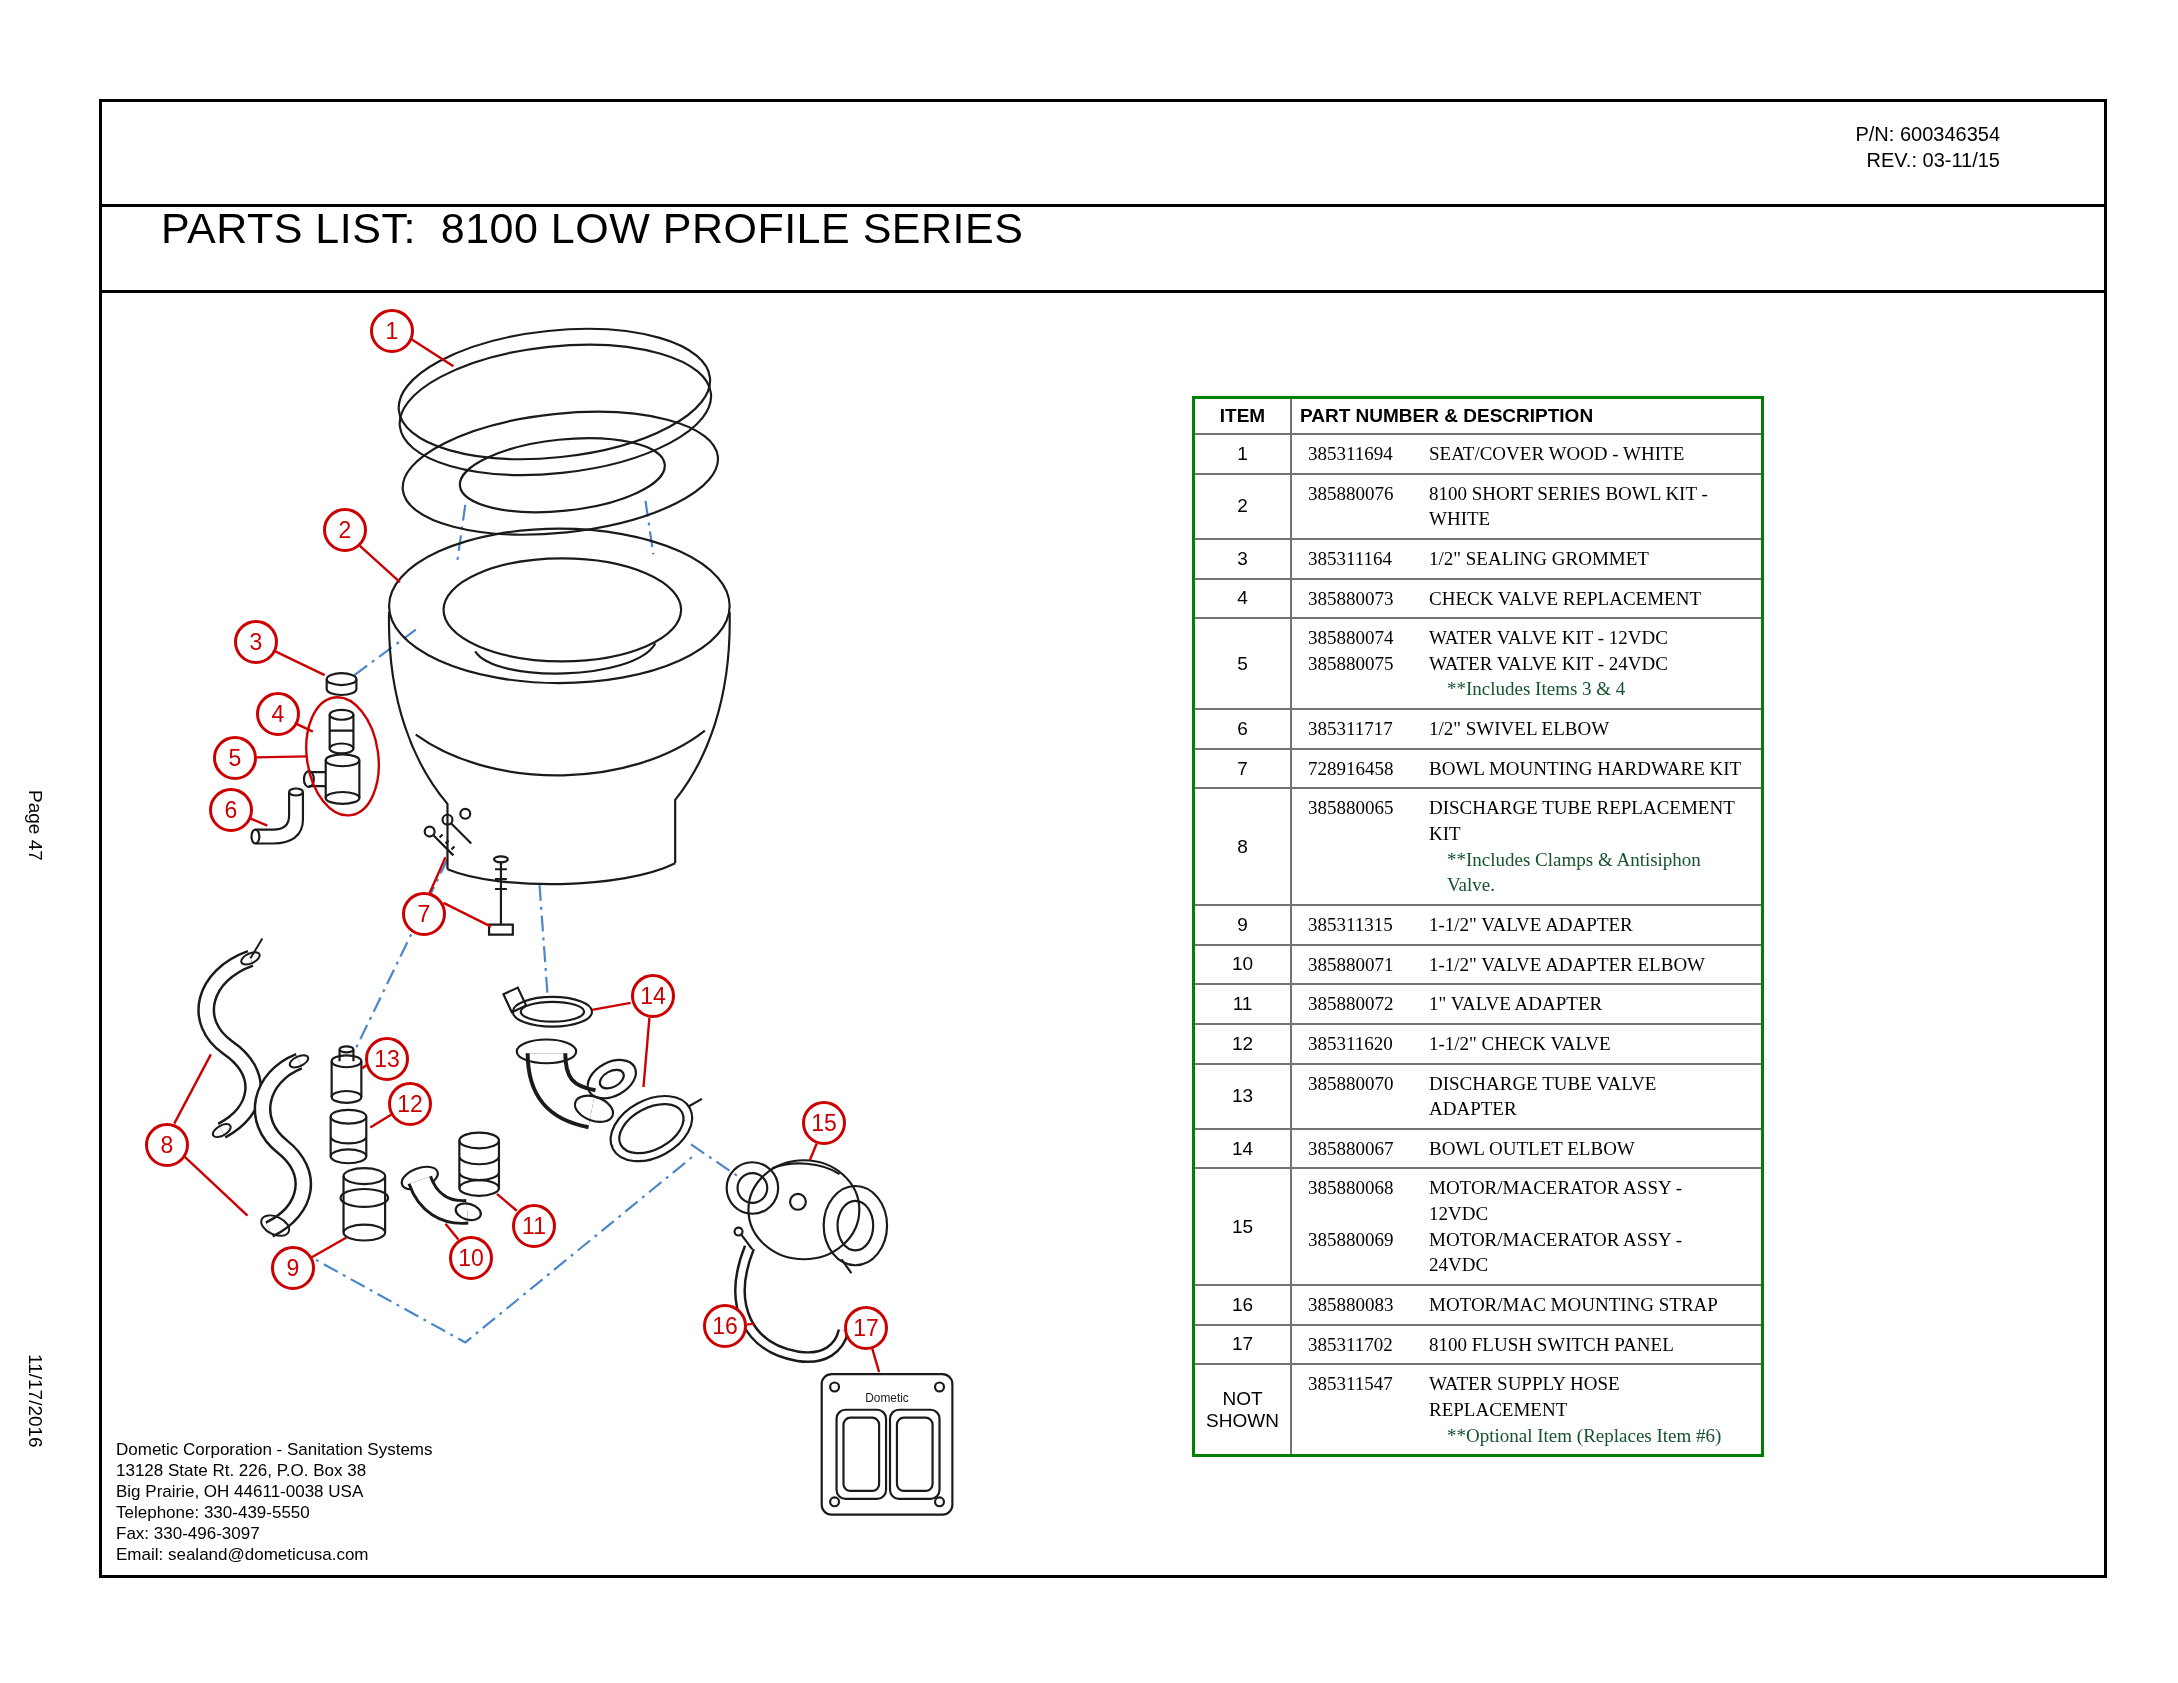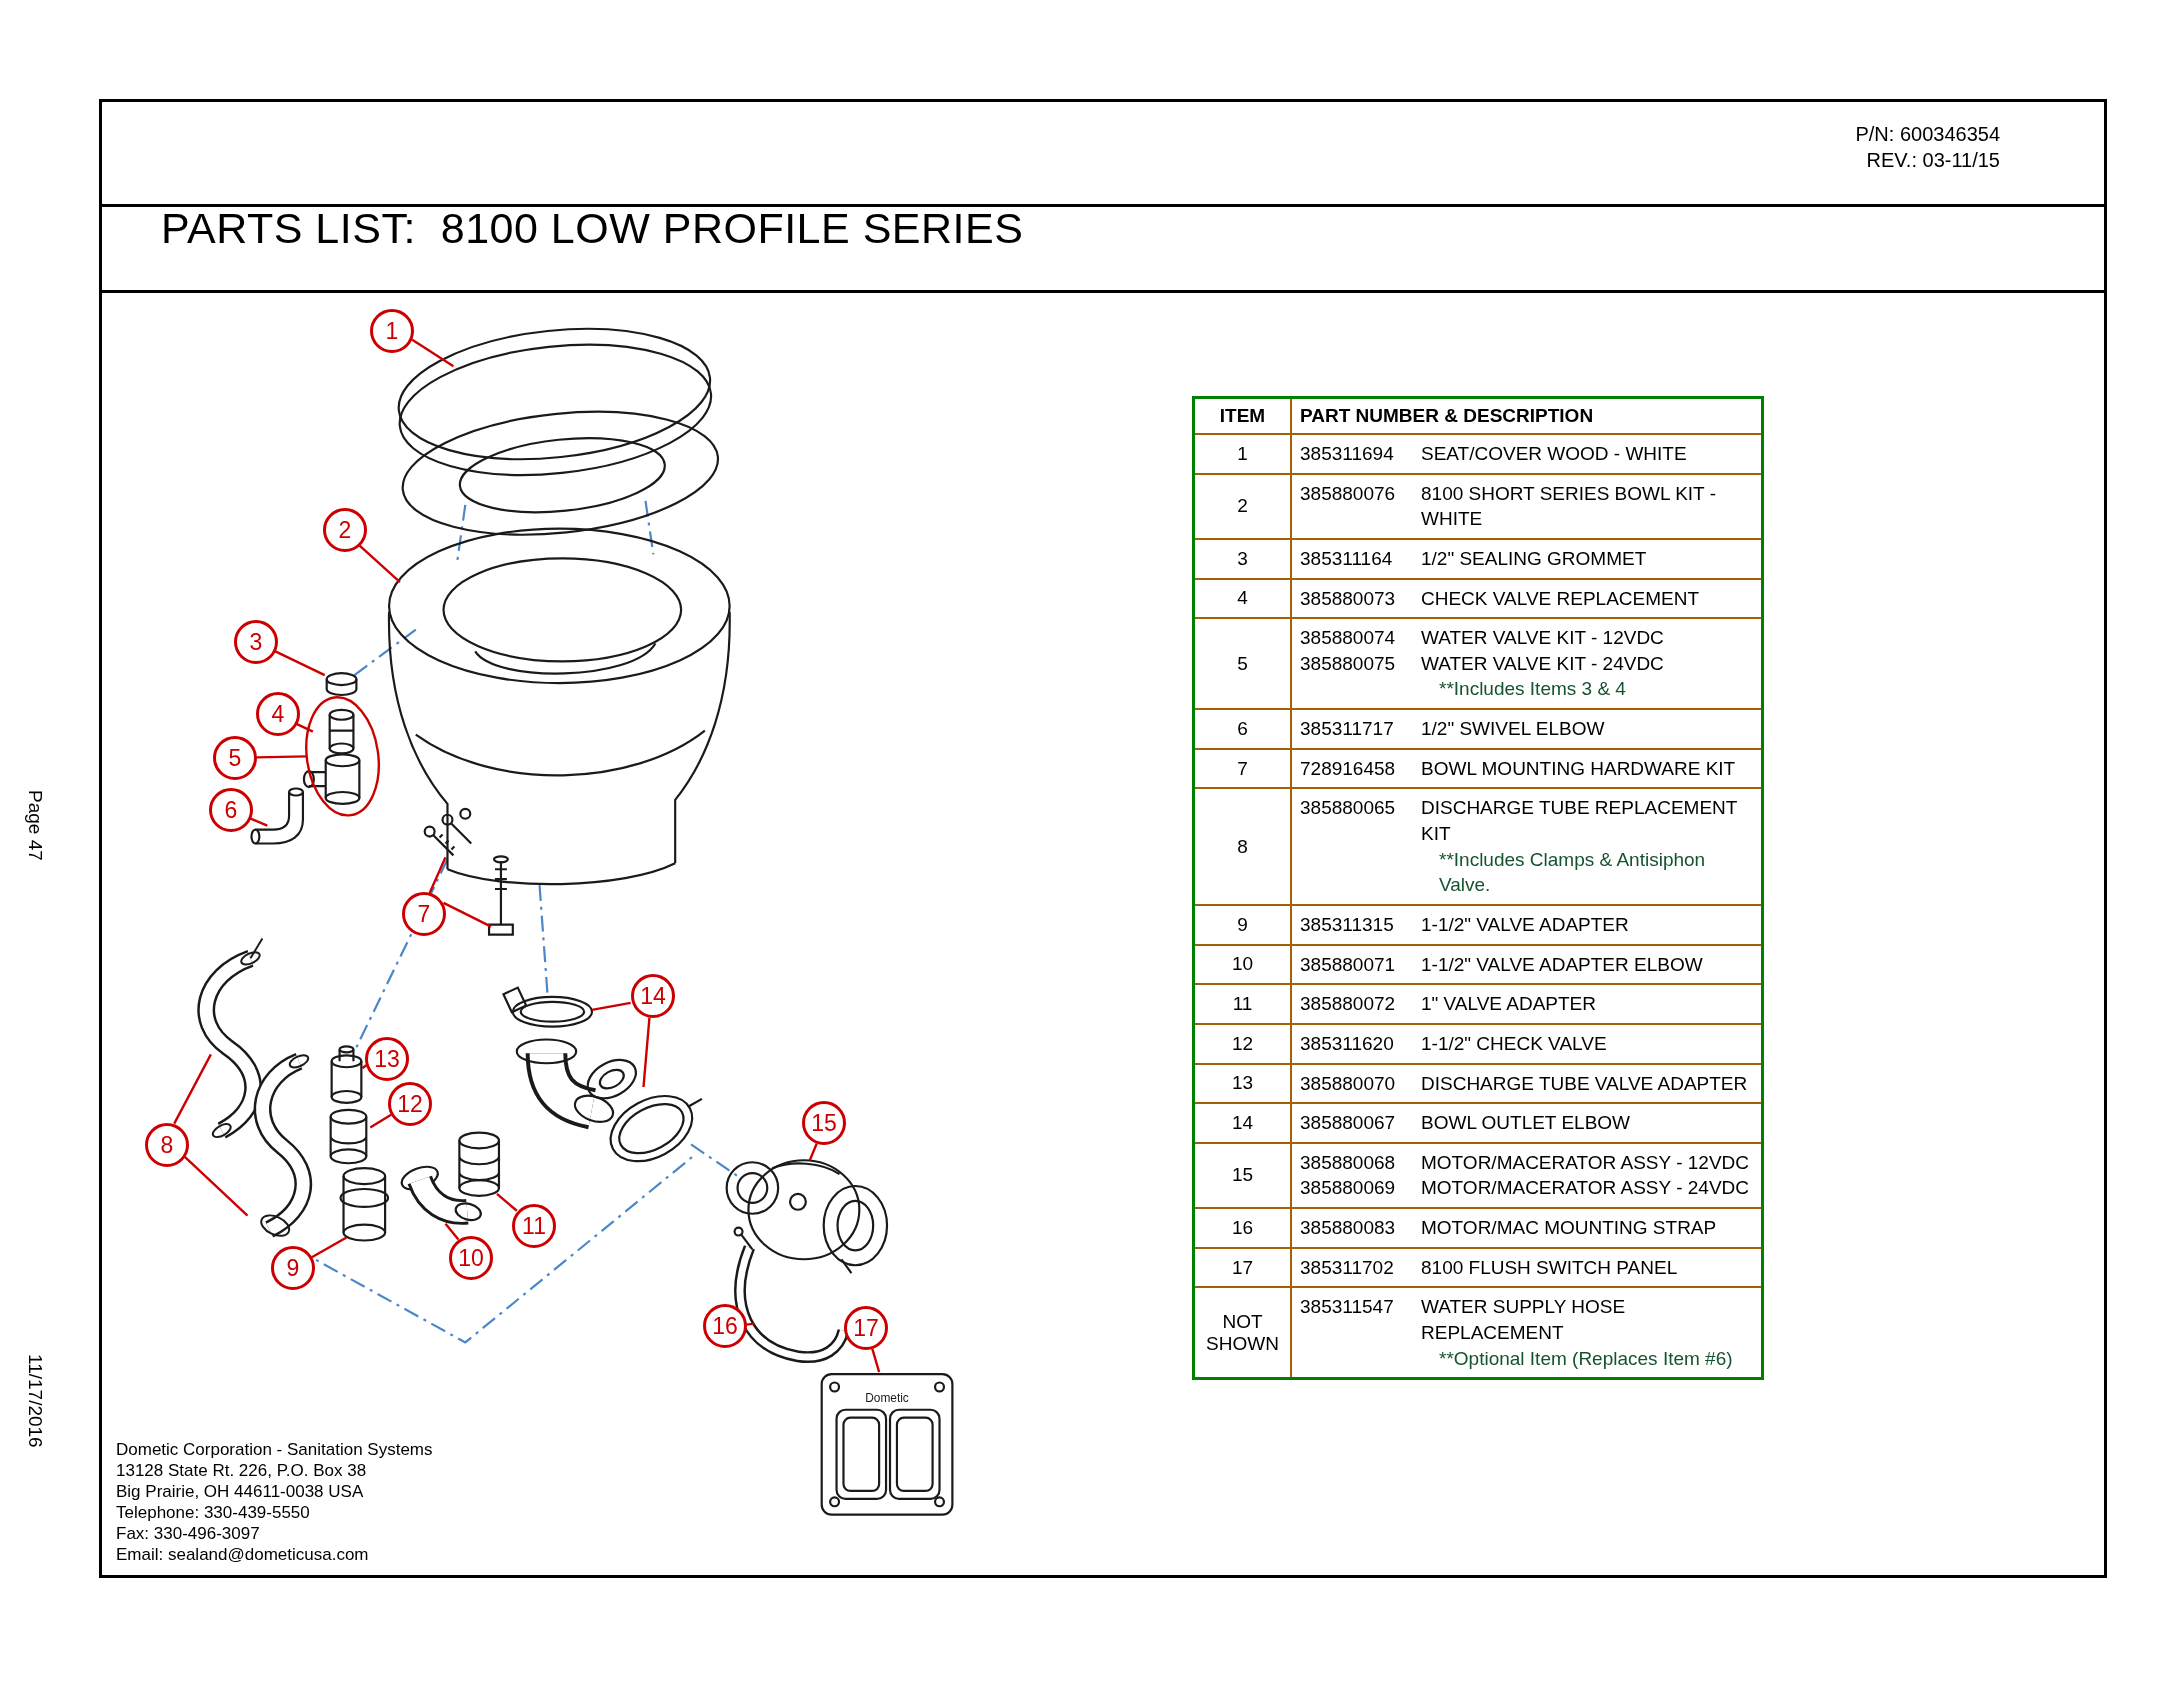--- a/index.html
+++ b/index.html
@@ -35,26 +35,26 @@
     border:3px solid #CC0000; border-radius:50%; background:#fff; color:#CC0000;
     font-size:23px; display:flex; align-items:center; justify-content:center; z-index:5;
   }
 
   .parts-table {
     position:absolute; left:1192px; top:396px; width:572px;
     border-collapse:collapse; z-index:4; background:#fff;
     border:3px solid #008000;
   }
   .parts-table th, .parts-table td {
-    border:2px solid #a16207; font-size:19px; color:#000;
+    border:2px solid #737373; font-size:19px; color:#000;
   }
   .parts-table th { font-weight:bold; padding:6px 8px; text-align:left; }
   .th-item { width:79px; text-align:center !important; }
   .col-item { text-align:center; padding:6px 4px; }
-  .col-desc { padding:6px 8px; }
+  .col-desc { padding:6px 16px;font-family:Liberation Serif, serif; }
   .part-line { display:flex; line-height:1.35; }
   .part-number { flex:0 0 121px; }
   .part-desc { flex:1; }
   .part-note { color:#14532d; margin-left:139px; line-height:1.35; }
 
   .footer {
     position:absolute; left:116px; top:1439px; font-size:17px; line-height:21px; z-index:3;
   }
 </style>
 </head>

